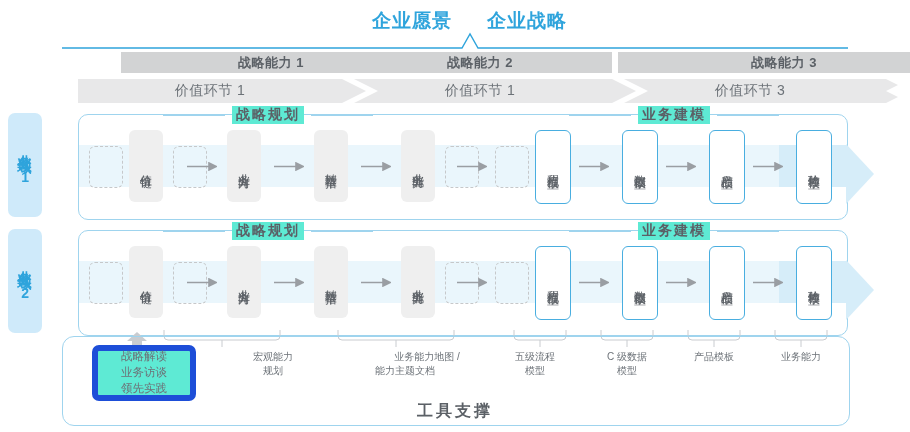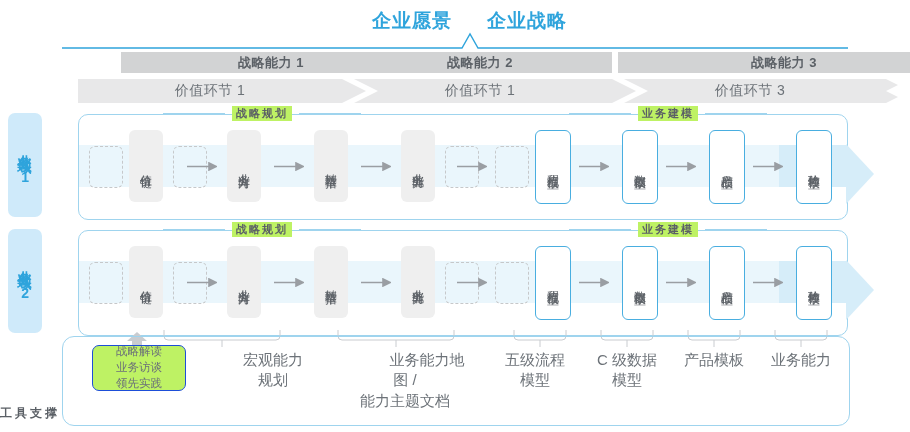--- a/index.html
+++ b/index.html
@@ -32,43 +32,43 @@
   .row-box{position:absolute;left:78px;width:768px;border:1px solid #9fd4ee;border-radius:10px;
            background:#ffffff;}
   .row-band{position:absolute;left:0;height:42px;background:#eaf6fc;}
   .arrow-tail{position:absolute;height:42px;background:#d6edf9;}
   .arrow-head{position:absolute;width:0;height:0;border-top:30px solid transparent;
               border-bottom:30px solid transparent;border-left:28px solid #d6edf9;}
 
   
   .sec-cap{position:absolute;top:-9px;display:flex;align-items:center;gap:7px;}
   .sec-cap .ln{height:1px;width:62px;background:#9fd4ee;}
-  .sec-cap .tx{font-size:11px;font-weight:bold;color:#5b6066;letter-spacing:2px;
-               background:#bef264;padding:0 4px;white-space:nowrap;}
+  .sec-cap .tx{font-size:14px;font-weight:bold;color:#5b6066;letter-spacing:2px;
+               background:#5eead4;padding:0 4px;white-space:nowrap;}
 
   
   .node{position:absolute;width:34px;height:72px;border-radius:6px;display:flex;
         align-items:center;justify-content:center;}
   .node span{writing-mode:vertical-rl;text-orientation:upright;font-size:12px;color:#5b6066;
              line-height:1.18;letter-spacing:1px;}
   .node.gray{background:#efefef;}
   .node.blue{background:#ffffff;border:1.4px solid #49aee0;}
   .node.dash{background:transparent;border:1px dashed #c6c8ca;width:32px;height:40px;}
 
   
   .mini-arrow{position:absolute;height:9px;width:30px;}
-  .tool-lab{position:absolute;text-align:center;font-size:15px;color:#6c7278;line-height:1.35;}
-  .tool-box{position:absolute;border:1px solid #1d4ed8;border-radius:7px;background:#bef264;
+  .tool-lab{position:absolute;text-align:center;font-size:10px;color:#6c7278;line-height:1.35;}
+  .tool-box{position:absolute;border:6px solid #1d4ed8;border-radius:7px;background:#5eead4;
             display:flex;align-items:center;justify-content:center;text-align:center;
             font-size:11.5px;color:#6c7278;line-height:1.38;}
 
   
   .tool-wrap{position:absolute;left:62px;top:336px;width:786px;height:88px;
              border:1px solid #9fd4ee;border-radius:12px;background:transparent;}
-  .tool-title{position:absolute;left:0;right:0;bottom:10px;text-align:left;font-size:12px;
+  .tool-title{position:absolute;left:0;right:0;bottom:10px;text-align:center;font-size:16px;
               font-weight:bold;color:#5b6066;letter-spacing:3px;}
 </style>
 </head>
 <body>
 
 <div class="abs top-title" style="left:372px;top:8px;">企业愿景</div>
 <div class="abs top-title" style="left:487px;top:8px;">企业战略</div>
 
 <svg class="peak-svg" viewBox="0 0 786 22">
   <path d="M0 18 H400 L408 4 L416 18 H786" fill="none" stroke="#2fa4dc" stroke-width="1.4"></path>

